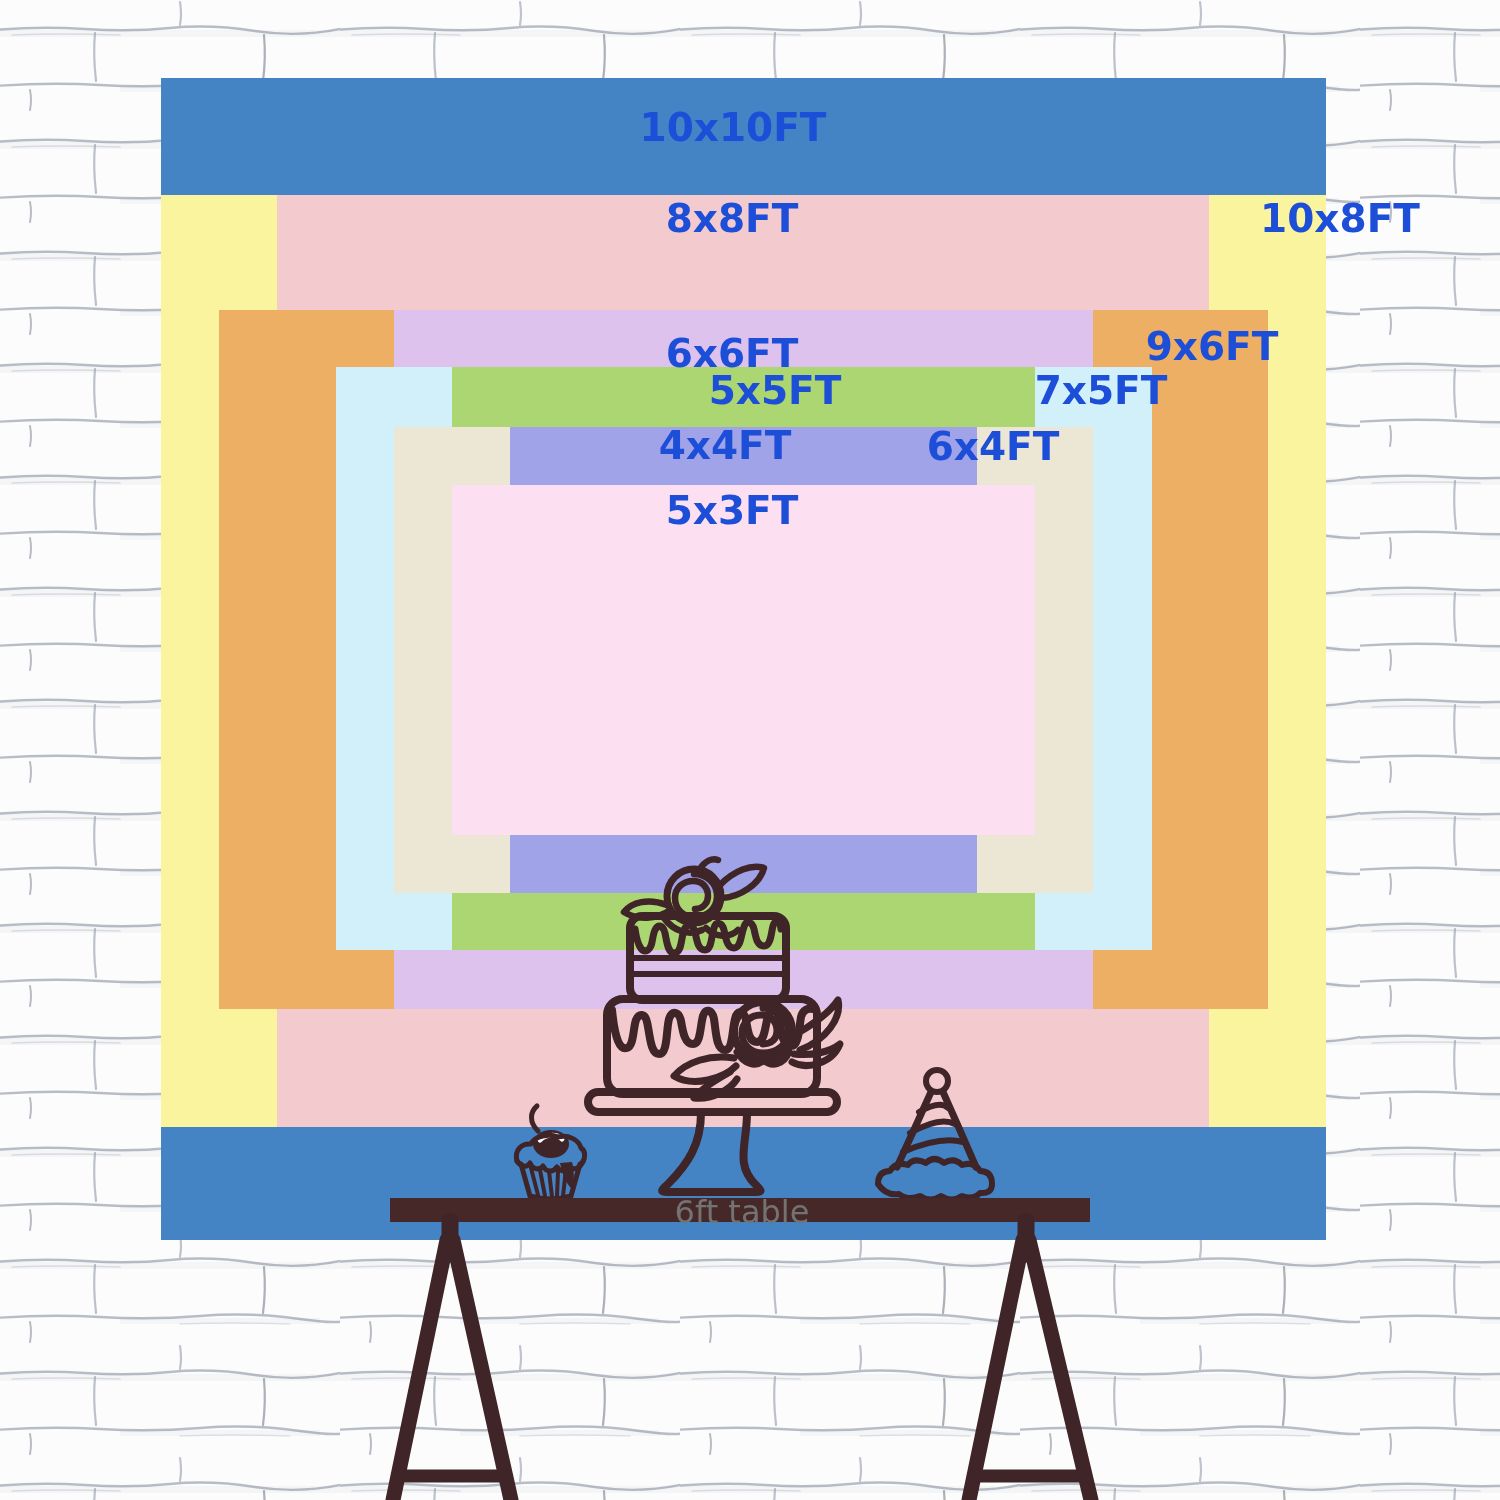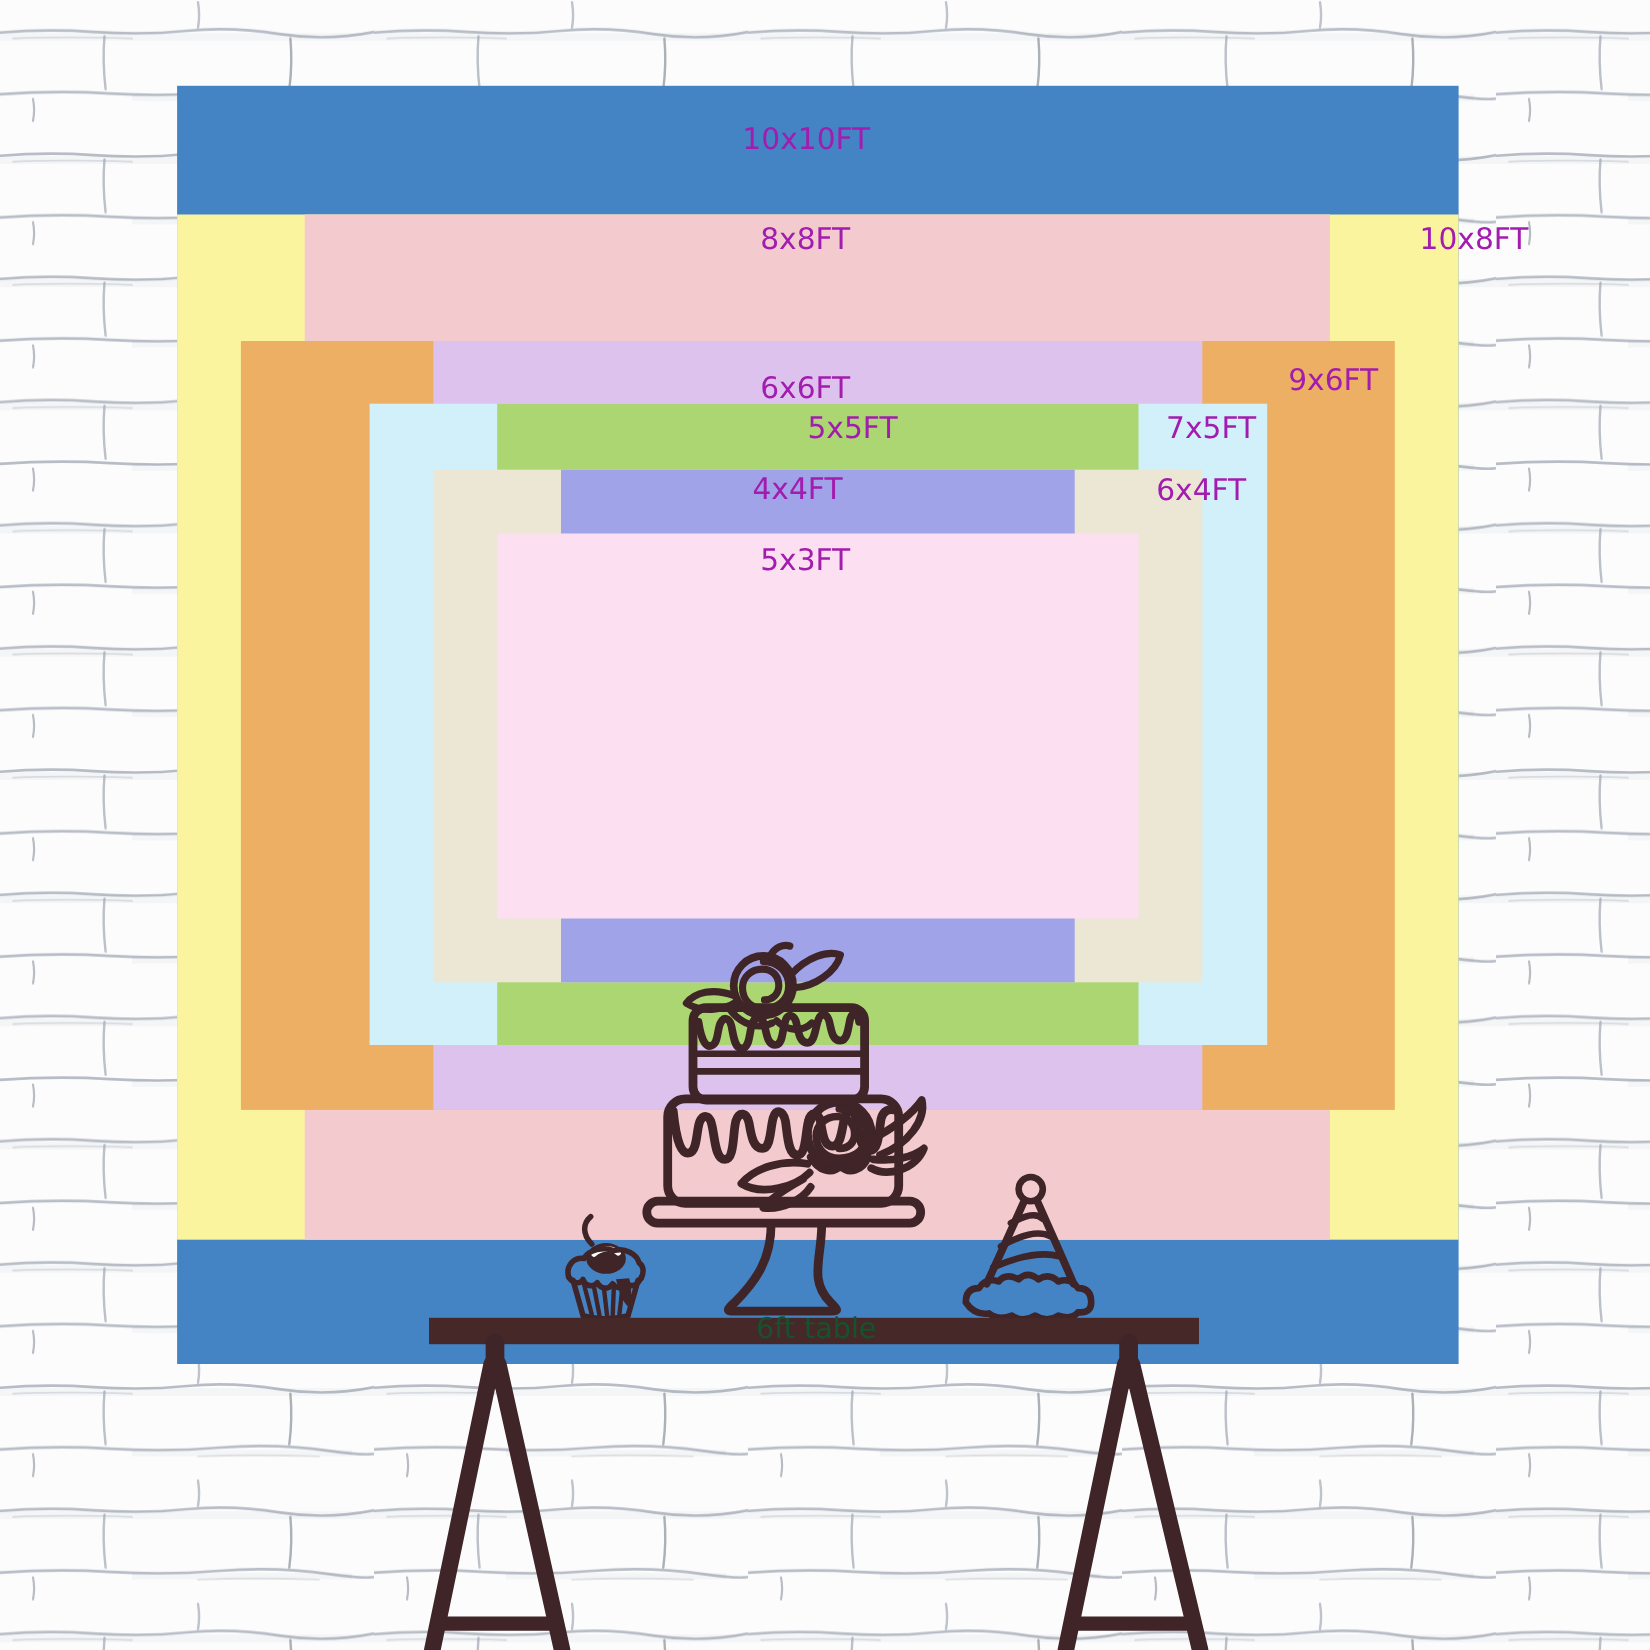--- a/index.html
+++ b/index.html
@@ -8,31 +8,31 @@
     font-family:"DejaVu Sans","Liberation Sans",sans-serif;
     background:#fff;
   }
   #wall{position:absolute;left:0;top:0;z-index:0;}
   .wallbg{fill:var(--wallbg,#fcfcfd);}
   .mortar{stroke:var(--mortar,#a6acb8);fill:none;stroke-linecap:round;}
   .mortar-dark{stroke:#767d89;fill:none;stroke-linecap:round;}
   .layer{position:absolute;}
   .size-label{
     position:absolute;transform:translate(-50%,-50%);
-    font-size:27px;font-weight:400;color:#a21caf;white-space:nowrap;
+    font-size:39px;font-weight:700;color:#1d4ed8;white-space:nowrap;
     z-index:40;
   }
   #overlay{position:absolute;left:0;top:0;z-index:30;}
   .ink{stroke:var(--ink,#3f2428);fill:none;stroke-linecap:round;stroke-linejoin:round;}
   .ink-fill{fill:var(--ink,#3f2428);stroke:none;}
   .white-line{stroke:#ffffff;fill:none;stroke-linecap:round;}
   .board{fill:var(--table,#472829);}
   #table-label{
     position:absolute;transform:translate(-50%,0);
-    left:742px;top:1193px;font-size:26px;font-weight:500;color:#14532d;
+    left:742px;top:1193px;font-size:32px;font-weight:500;color:#737373;
     white-space:nowrap;z-index:45;
   }
   
   .z0{z-index:1}.z1{z-index:2}.z2{z-index:3}.z3{z-index:4}.z4{z-index:5}
   .z5{z-index:6}.z6{z-index:7}.z7{z-index:8}.z8{z-index:9}.z9{z-index:10}
 </style>
 </head>
 <body style="--ink: #3f2428; --table: #472829; --wallbg: #fcfcfd; --mortar: #a6acb8;">
 
 <svg id="wall" width="1500" height="1500" viewBox="0 0 1500 1500">
@@ -65,21 +65,21 @@
 <div class="layer z8" style="left: 510px; top: 427px; width: 467px; height: 466px; background-color: rgb(160, 163, 232);"></div>
 <div class="layer z9" style="left: 452px; top: 485px; width: 583px; height: 350px; background-color: rgb(252, 223, 240);"></div>
 
 <div class="size-label" style="left:733px;top:127px">10x10FT</div>
 <div class="size-label" style="left:1340px;top:218px">10x8FT</div>
 <div class="size-label" style="left:732px;top:218px">8x8FT</div>
 <div class="size-label" style="left:1212px;top:346px">9x6FT</div>
 <div class="size-label" style="left:732px;top:353px">6x6FT</div>
 <div class="size-label" style="left:1101px;top:390px">7x5FT</div>
 <div class="size-label" style="left:775px;top:390px">5x5FT</div>
-<div class="size-label" style="left:1092px;top:446px">6x4FT</div>
+<div class="size-label" style="left:993px;top:446px">6x4FT</div>
 <div class="size-label" style="left:725px;top:445px">4x4FT</div>
 <div class="size-label" style="left:732px;top:510px">5x3FT</div>
 
 <svg id="overlay" width="1500" height="1500" viewBox="0 0 1500 1500">
 
   <g>
     <rect class="ink" stroke-width="8" x="588" y="1092" width="249" height="20" rx="10"></rect>
     <path class="ink" stroke-width="8" d="M701 1113 C701 1144 688 1164 668 1184 C661 1190 660 1192 667 1192 L756 1192 C763 1192 761 1190 755 1184 C735 1164 747 1144 747 1113"></path>
   </g>
 

